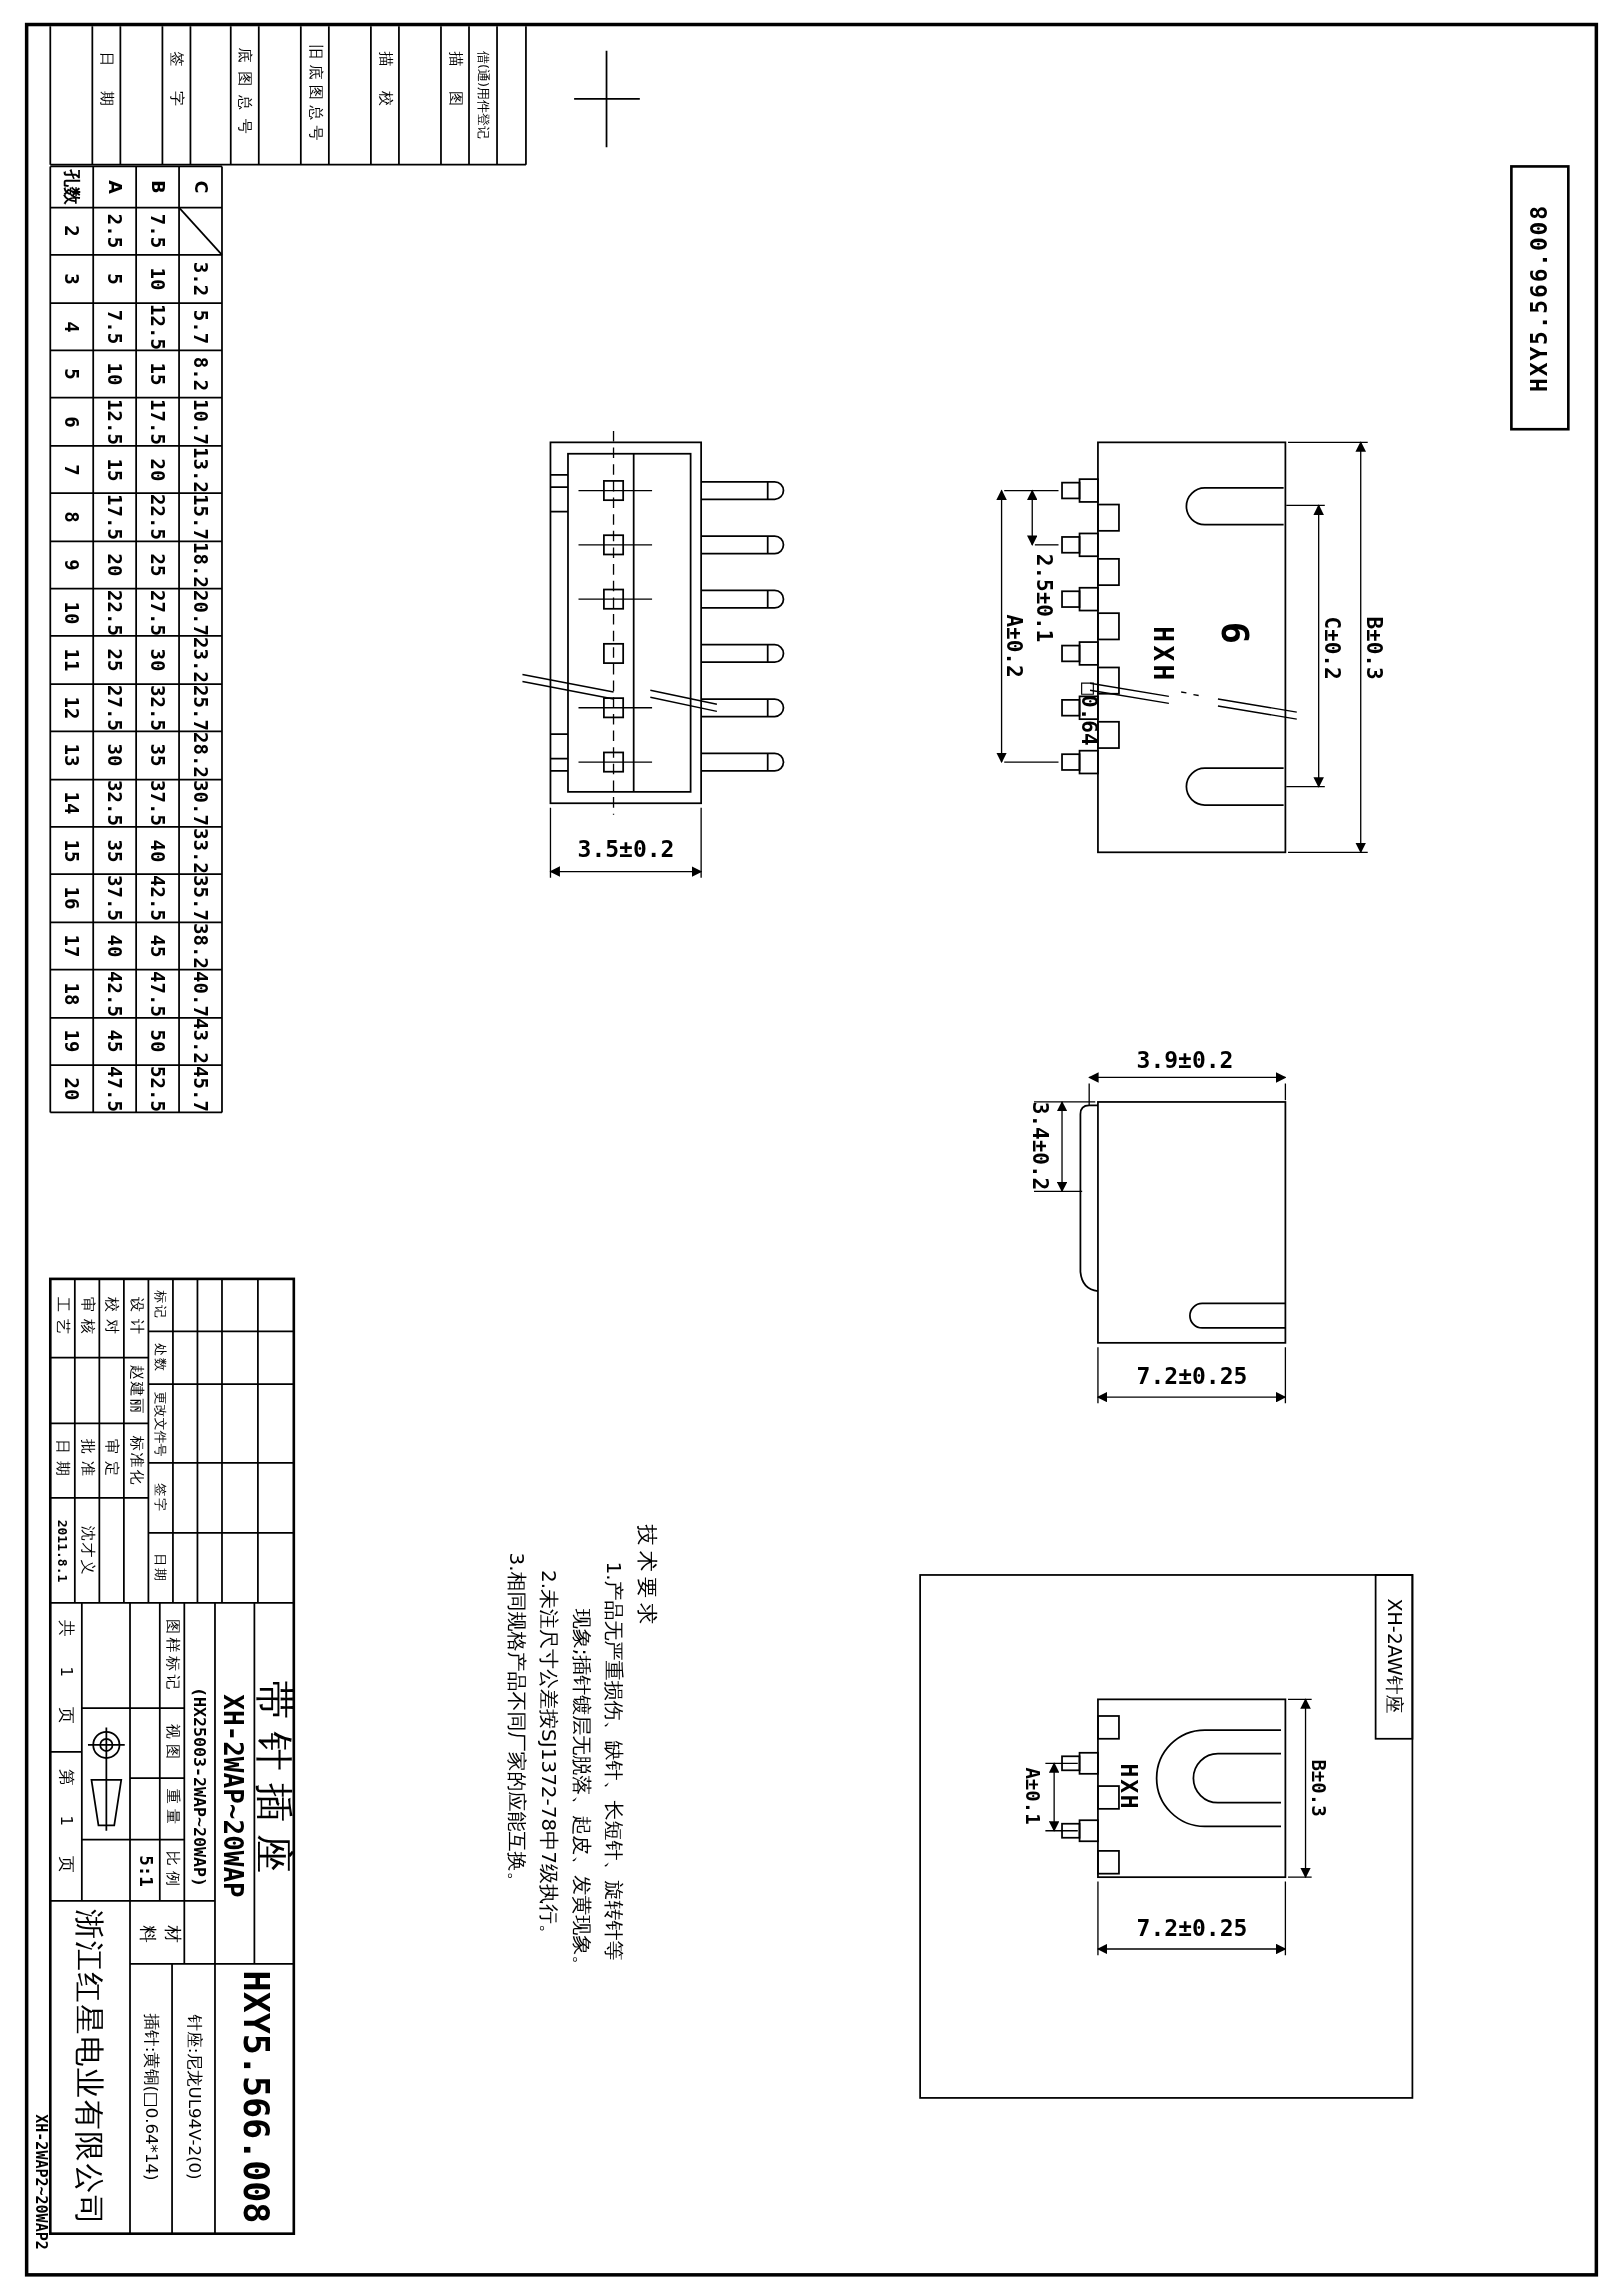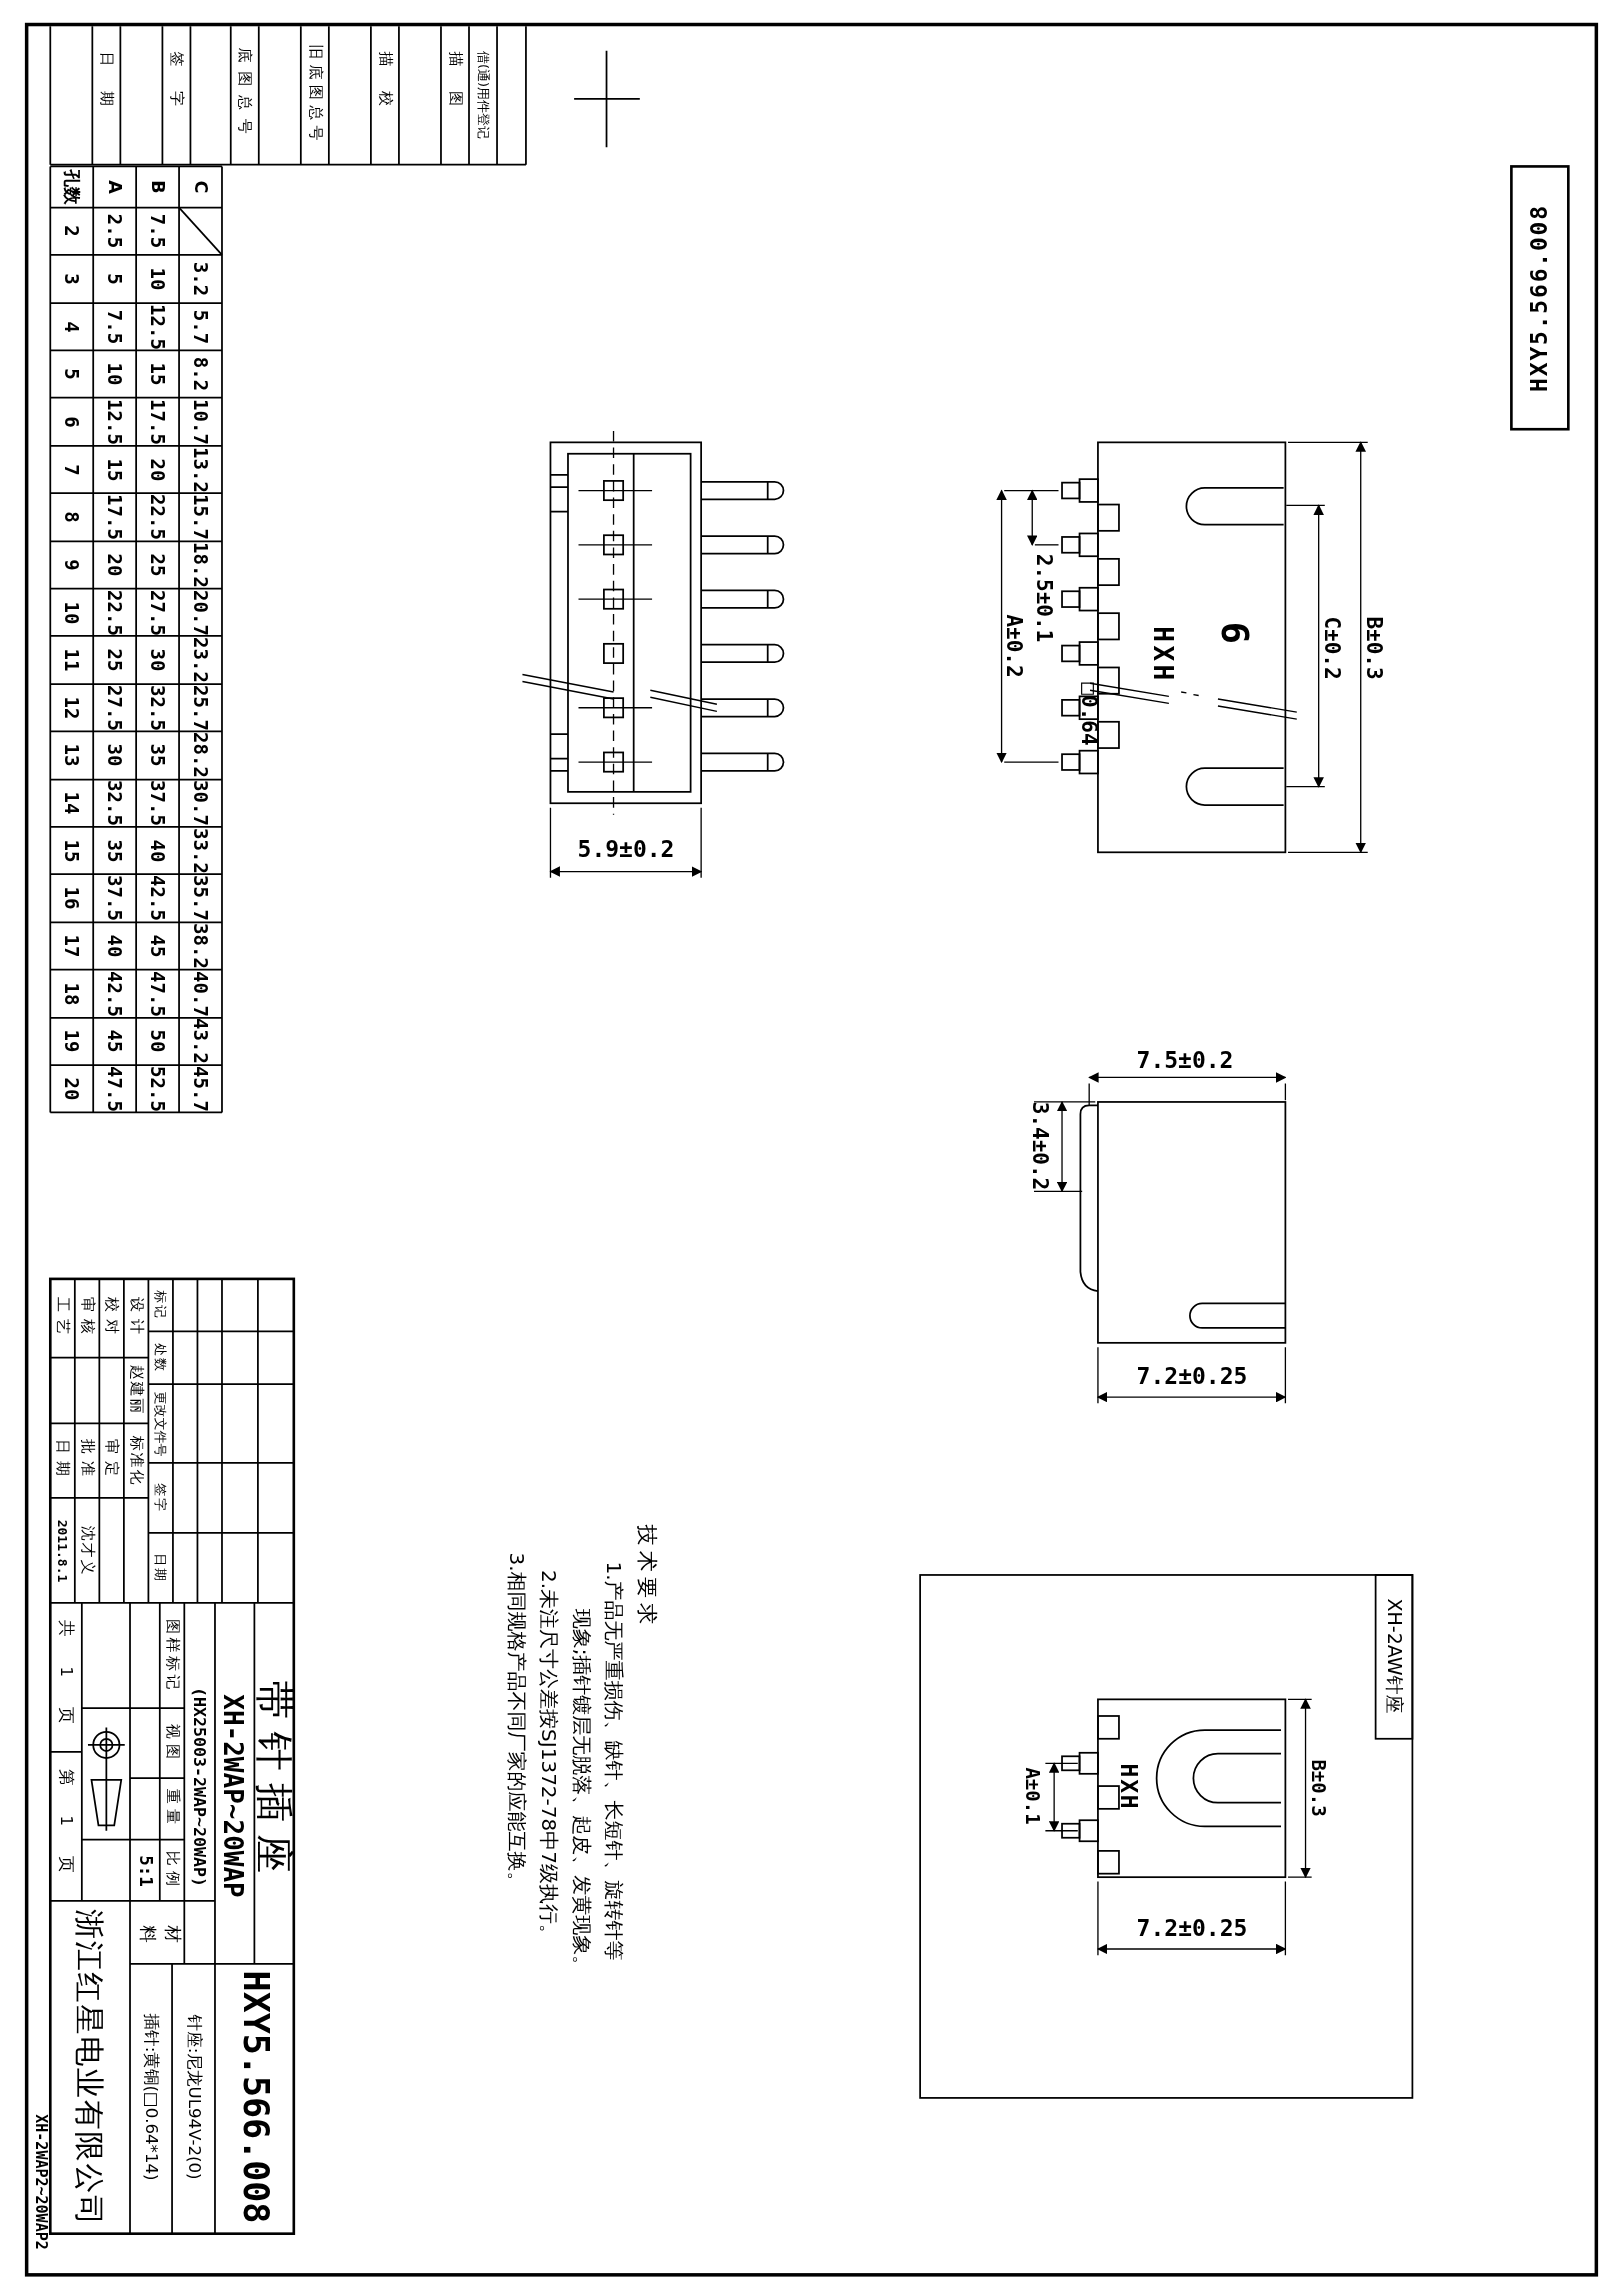--- a/index.html
+++ b/index.html
@@ -282,31 +282,31 @@
       <div class="vr num s22" style="left: 157px; top: 1089px;">52.5</div>
       <div class="vr num s22" style="left: 200px; top: 1089px;">45.7</div>
     </div>
 
   <div class="vr cn s24 ls6" style="left:646px;top:1577px;">技术要求</div>
   <div class="vr cn s23" style="left:614px;top:1761px;">1.产品无严重损伤、缺针、长短针、旋转针等</div>
   <div class="vr cn s23" style="left:582px;top:1792px;">现象;插针镀层无脱落、起皮、发黄现象。</div>
   <div class="vr cn s23" style="left:549px;top:1757px;">2.未注尺寸公差按SJ1372-78中7级执行。</div>
   <div class="vr cn s23" style="left:517px;top:1722px;">3.相同规格产品不同厂家的应能互换。</div>
 
-  <div class="h num s26" style="left:626px;top:849px;">5.9±0.2</div>
+  <div class="h num s26" style="left:626px;top:849px;">3.5±0.2</div>
 
   <div class="vr num s24" style="left:1013px;top:646px;">A±0.2</div>
   <div class="vr num s24" style="left:1043px;top:598px;">2.5±0.1</div>
   <div class="vr num s24" style="left:1088px;top:714px;">□0.64</div>
   <div class="vr num s30 ls4" style="left:1163px;top:655px;">HXH</div>
   <div class="vr num s42" style="left:1234px;top:633px;">6</div>
   <div class="vr num s24" style="left:1331px;top:648px;">C±0.2</div>
   <div class="vr num s24" style="left:1373px;top:648px;">B±0.3</div>
 
-  <div class="h num s26" style="left:1185px;top:1060px;">7.5±0.2</div>
+  <div class="h num s26" style="left:1185px;top:1060px;">3.9±0.2</div>
   <div class="vr num s24" style="left:1039px;top:1146px;">3.4±0.2</div>
   <div class="h num s26" style="left:1192px;top:1376px;">7.2±0.25</div>
 
   <div class="vr cn s22" style="left:1394px;top:1656px;">XH-2AW针座</div>
   <div class="vr num s26 ls2" style="left:1128px;top:1787px;">HXH</div>
   <div class="vr num s22" style="left:1032px;top:1796px;">A±0.1</div>
   <div class="vr num s22" style="left:1318px;top:1788px;">B±0.3</div>
   <div class="h num s26" style="left:1192px;top:1928px;">7.2±0.25</div>
 
   <div class="vr cn s17 ls8" style="left:62px;top:1319px;">工艺</div>

